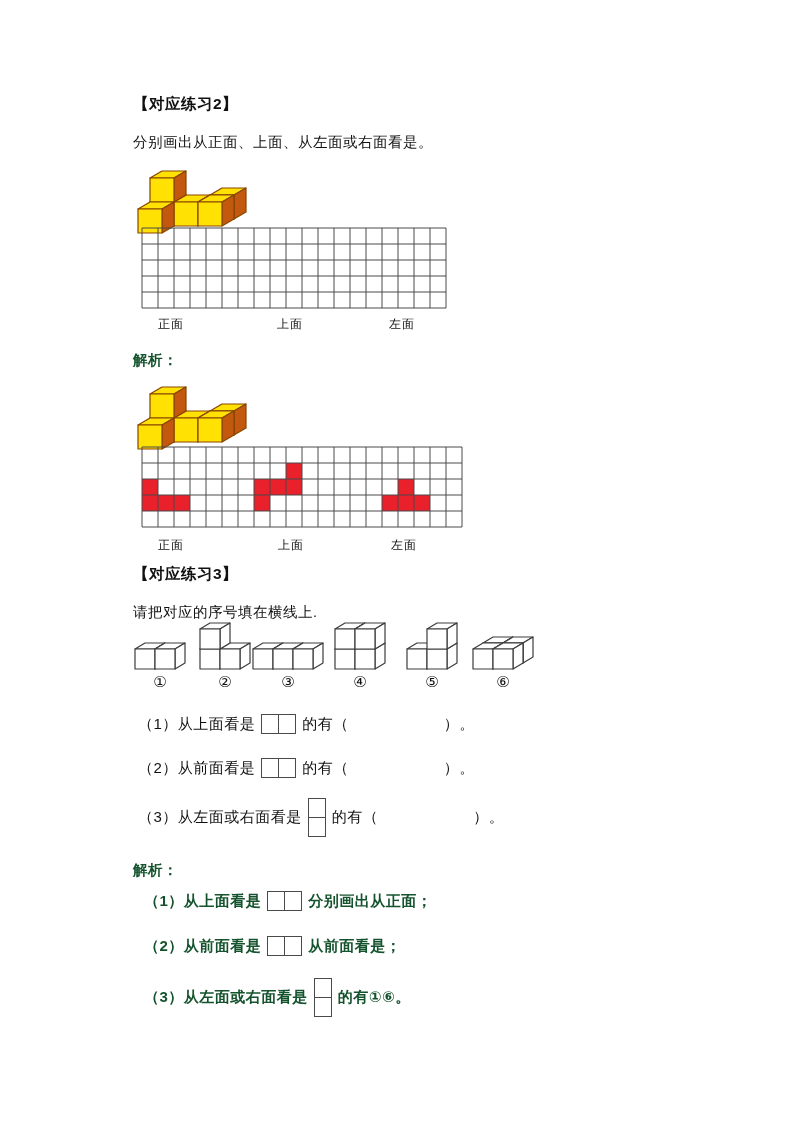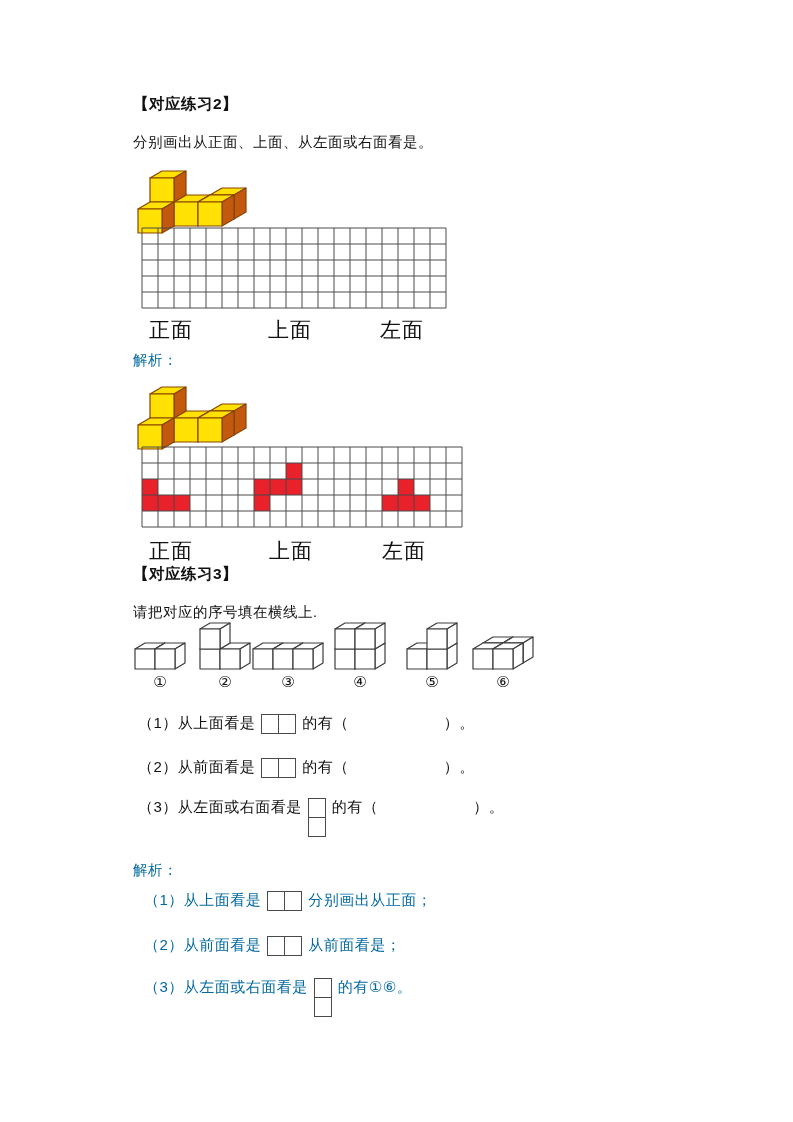--- a/index.html
+++ b/index.html
@@ -1,27 +1,27 @@
 <!DOCTYPE html>
 <html><head>
 <meta charset="utf-8">
 <style>
   html,body{margin:0;padding:0;background:#ffffff;}
   .page{position:relative;width:793px;height:1122px;background:#ffffff;overflow:hidden;
         font-family:"Liberation Sans","DejaVu Sans",sans-serif;color:#111;margin-left:20px;}
   .txt{position:absolute;font-size:14.5px;letter-spacing:0.5px;white-space:nowrap;}
   .hd{font-weight:bold;font-size:15.5px;letter-spacing:0.5px;}
-  .red{color:#0369a1;font-weight:normal;}
-  .vlabel{position:absolute;transform:translateX(-50%);font-size:21px;letter-spacing:1px;white-space:nowrap;}
+  .red{color:#14532d;font-weight:bold;}
+  .vlabel{position:absolute;transform:translateX(-50%);font-size:12px;letter-spacing:1px;white-space:nowrap;}
   .gridsvg{position:absolute;}
   .cubes{position:absolute;}
   .fig{position:absolute;top:610px;width:100px;display:flex;flex-direction:column;align-items:center;}
   .figbox{height:60px;display:flex;align-items:flex-end;justify-content:center;}
   .figlabel{margin-top:3px;font-size:15px;}
-  .qline{position:absolute;display:flex;font-size:15px;letter-spacing:0.5px;white-space:nowrap;}
+  .qline{position:absolute;display:flex;align-items:center;font-size:15px;letter-spacing:0.5px;white-space:nowrap;}
   .domino{display:inline-flex;margin:0 6px;}
   .domino.v{flex-direction:column;}
   .dcell{display:inline-block;width:18px;height:20px;border:1px solid #4a4a4a;background:#fff;box-sizing:border-box;}
   .domino.h .dcell + .dcell{margin-left:-1px;}
   .domino.v .dcell + .dcell{margin-top:-1px;}
   .blank{display:inline-block;width:95px;}
 </style>
 </head>
 <body>
 

